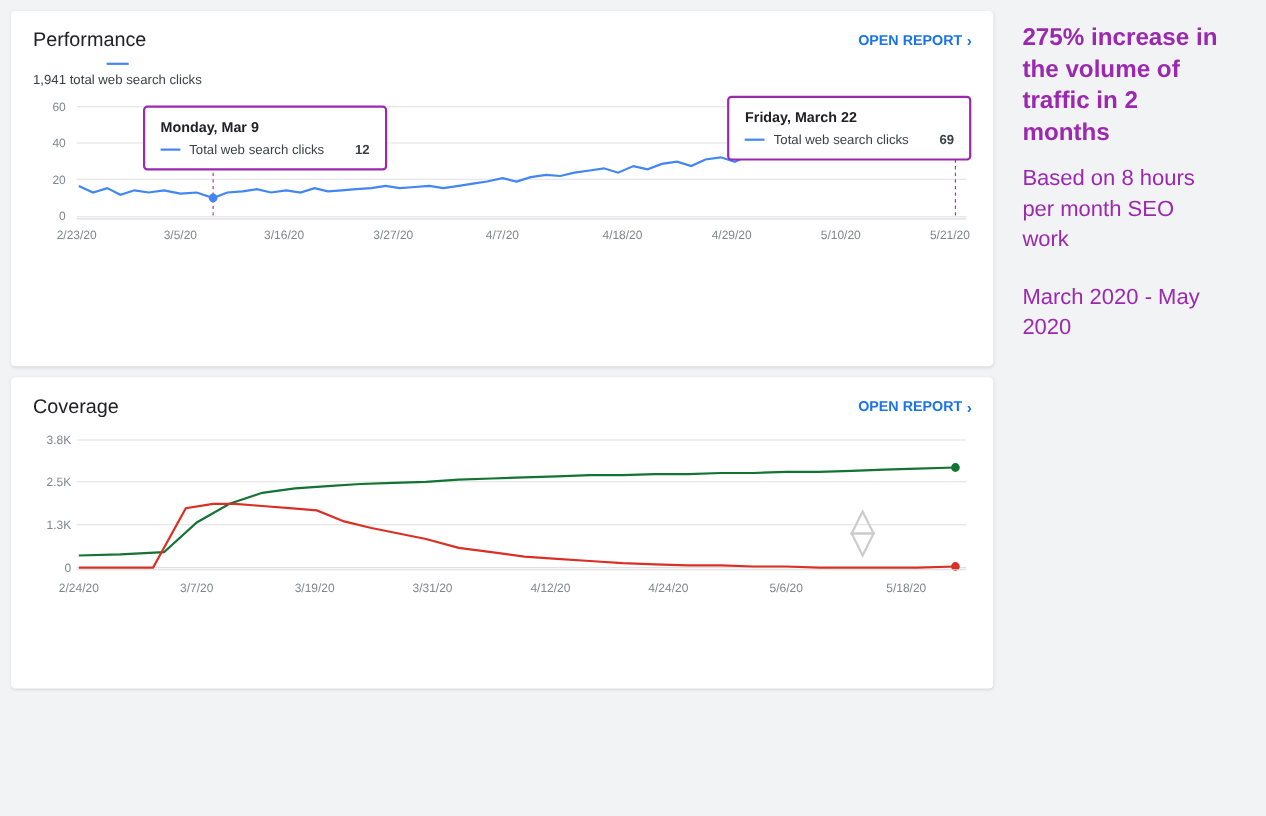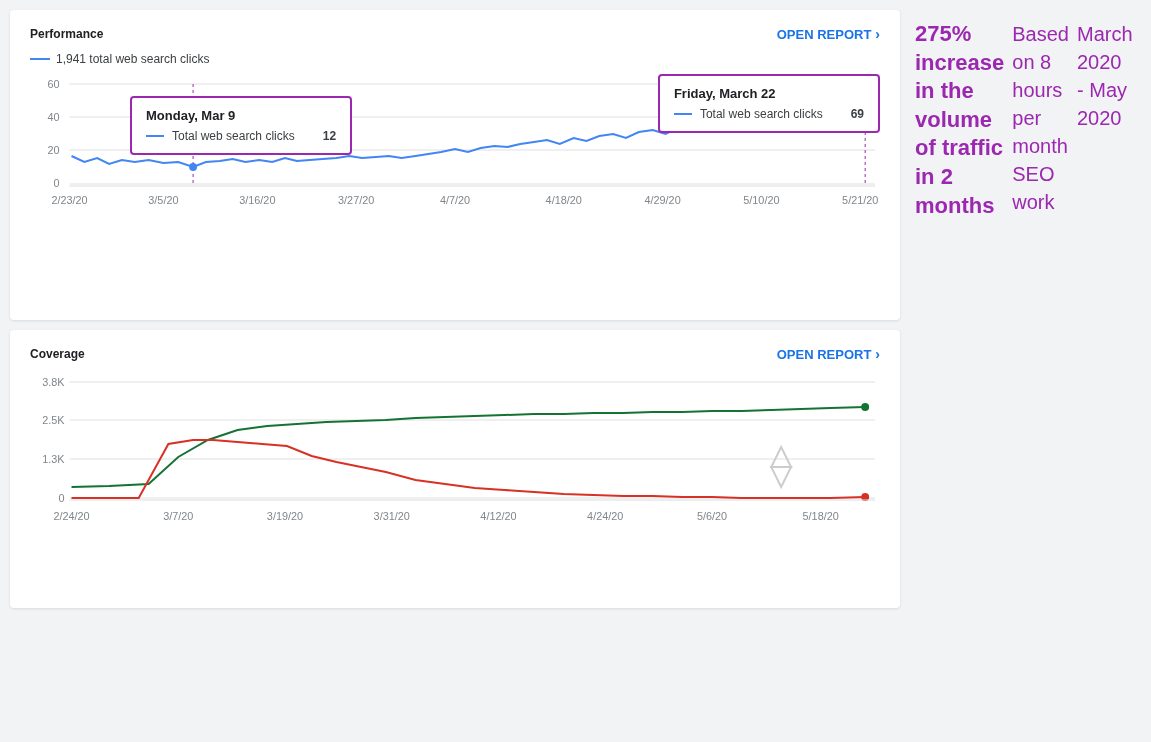--- a/index.html
+++ b/index.html
@@ -12,66 +12,67 @@
       padding: 10px;
     }
     .left-panel {
       width: 910px;
       display: flex;
       flex-direction: column;
       gap: 10px;
     }
     .right-panel {
       width: 241px;
-      padding: 10px 15px;
-      display: flex;
-      flex-direction: row;
+      padding: 10px 26px;
+      display: flex;
+      flex-direction: column;
       gap: 8px;
     }
     .card {
       background: #fff;
       border-radius: 4px;
       padding: 16px 20px;
       box-shadow: 0 1px 3px rgba(0,0,0,0.1);
     }
     .card-header {
       display: flex;
       justify-content: space-between;
       align-items: center;
       margin-bottom: 10px;
     }
     .card-title {
-      font-size: 12px;
+      font-size: 18px;
       color: #202124;
-      font-weight: 700;
+      font-weight: 400;
     }
     .open-report-link {
       color: #1a73e8;
       font-size: 13px;
       font-weight: 600;
       text-decoration: none;
       display: flex;
-      align-items: flex-end;
+      align-items: center;
       gap: 4px;
       cursor: pointer;
     }
     .open-report-link .chevron {
       font-size: 14px;
     }
     .legend {
       display: flex;
       gap: 20px;
       margin-bottom: 8px;
       font-size: 12px;
       color: #3c4043;
     }
     .legend-item {
       display: flex;
       align-items: center;
       gap: 6px;
+      flex-direction: column;
     }
     .legend-line {
       width: 20px;
       height: 2px;
     }
     .legend-line.blue { background: #4285f4; }
     .legend-line.red { background: #d93025; }
     .legend-line.green { background: #137333; }
     .chart-area {
       position: relative;
@@ -210,21 +211,21 @@
             790,38 805,44 820,38 835,36 845,26
           "></polyline>
 
         <circle cx="165" cy="93" r="4" fill="#4285f4"></circle>
 
         <circle cx="845" cy="26" r="5" fill="#4285f4"></circle>
 
         <line class="axis-line" x1="40" y1="112" x2="855" y2="112"></line>
       </svg>
       
-      <div class="tooltip-box" style="left:100px; top:22px;">
+      <div class="tooltip-box" style="left:100px; top:9px;">
         <div class="tooltip-date">Monday, Mar 9</div>
         <div class="tooltip-row">
           <span class="tooltip-dash"></span>
           <span>Total web search clicks</span>
           <span class="tooltip-value">12</span>
         </div>
       </div>
       
       <div class="tooltip-box" style="right:0px; top:0px;">
         <div class="tooltip-date">Friday, March 22</div>

